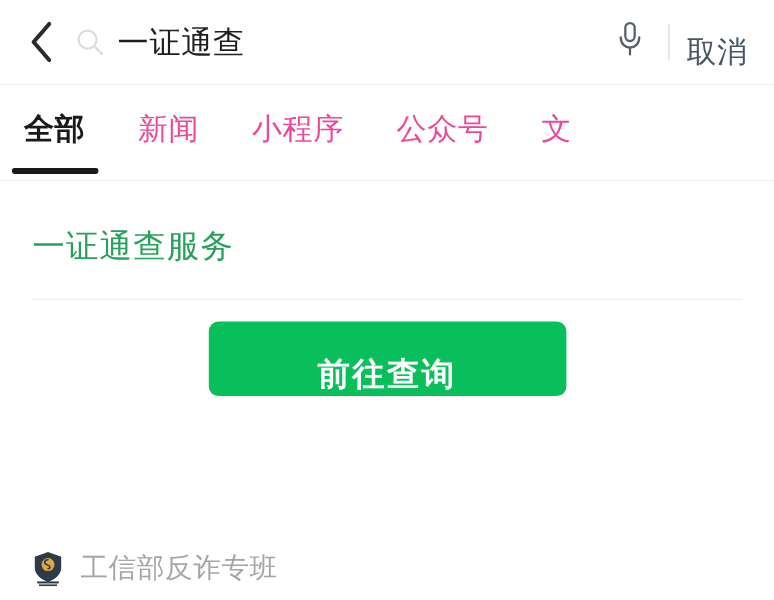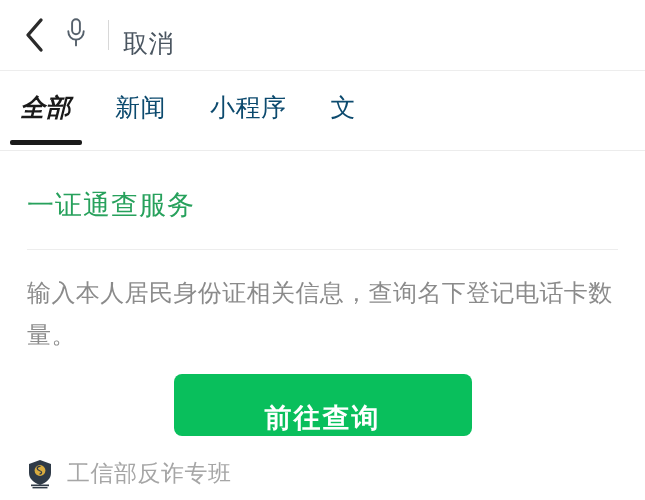--- a/index.html
+++ b/index.html
@@ -133,29 +133,28 @@
     flex: 0 0 auto;
     height: 78px;
     display: flex;
     flex-direction: column;
     align-items: center;
     margin-right: 44px;
     cursor: pointer;
   }
   .tab .tab-label {
     font-size: 25px;
-    color: #0c4a6e;
+    color: #ec4899;
     padding-top: 20px;
     white-space: nowrap;
     letter-spacing: .5px;
   }
   .tab.active .tab-label {
     color: #1a1a1a;
     font-weight: bold;
-    font-style: italic;
   }
   .tab .tab-underline {
     display: none;
   }
   .tab.active .tab-underline {
     display: block;
     position: absolute;
     bottom: 4px;
     left: 50%;
     transform: translateX(-50%);
@@ -268,20 +267,29 @@
   <div class="header">
 
     <div class="back-btn">
       <span>
         <svg width="22" height="36" viewBox="0 0 22 36" fill="none" xmlns="http://www.w3.org/2000/svg">
           <path d="M18 3 L5 18 L18 33" stroke="#2b2b2b" stroke-width="3.4" stroke-linecap="round" stroke-linejoin="round"></path>
         </svg>
       </span>
     </div>
 
+    <div class="search-field">
+      <span class="search-icon">
+        <svg width="26" height="26" viewBox="0 0 26 26" fill="none" xmlns="http://www.w3.org/2000/svg">
+          <circle cx="11" cy="11" r="7.5" stroke="#9b9b9b" stroke-width="1.8"></circle>
+          <path d="M16.6 16.6 L23 23" stroke="#9b9b9b" stroke-width="1.8" stroke-linecap="round"></path>
+        </svg>
+      </span>
+      <span class="search-text">一证通查</span>
+    </div>
 
     <div class="mic-btn">
       <span>
         <svg width="24" height="32" viewBox="0 0 24 32" fill="none" xmlns="http://www.w3.org/2000/svg">
           <rect x="8.1" y="2.2" width="7.8" height="15" rx="3.9" stroke="#55606b" stroke-width="1.9"></rect>
           <path d="M4.3 14.2 C4.3 19.5 7.8 22.6 12 22.6 C16.2 22.6 19.7 19.5 19.7 14.2" stroke="#55606b" stroke-width="1.9" stroke-linecap="round"></path>
           <path d="M12 22.8 L12 28.4" stroke="#55606b" stroke-width="1.9" stroke-linecap="round"></path>
         </svg>
       </span>
     </div>
@@ -304,35 +312,38 @@
 
     </div>
 
 
     <div class="tab">
       <span class="tab-label">小程序</span>
 
     </div>
 
 
+    <div class="tab">
+      <span class="tab-label">公众号</span>
+
+    </div>
 
     <div class="tab">
       <span class="tab-label">文</span>
 
     </div>
   </div>
   <div class="tabs-rule"></div>
 
   <div class="card">
 
     <div class="card-title">一证通查服务</div>
 
     <div class="card-divider"></div>
 
-    <div class="card-desc">输入本人居民身份证相关信息，查询名下登记电话卡数量。</div>
 
     <div class="cta-wrap">
       <button class="cta-button">
         <span class="cta-label">前往查询</span>
       </button>
     </div>
   </div>
 
   <div class="source-row">
     <span class="source-logo">

